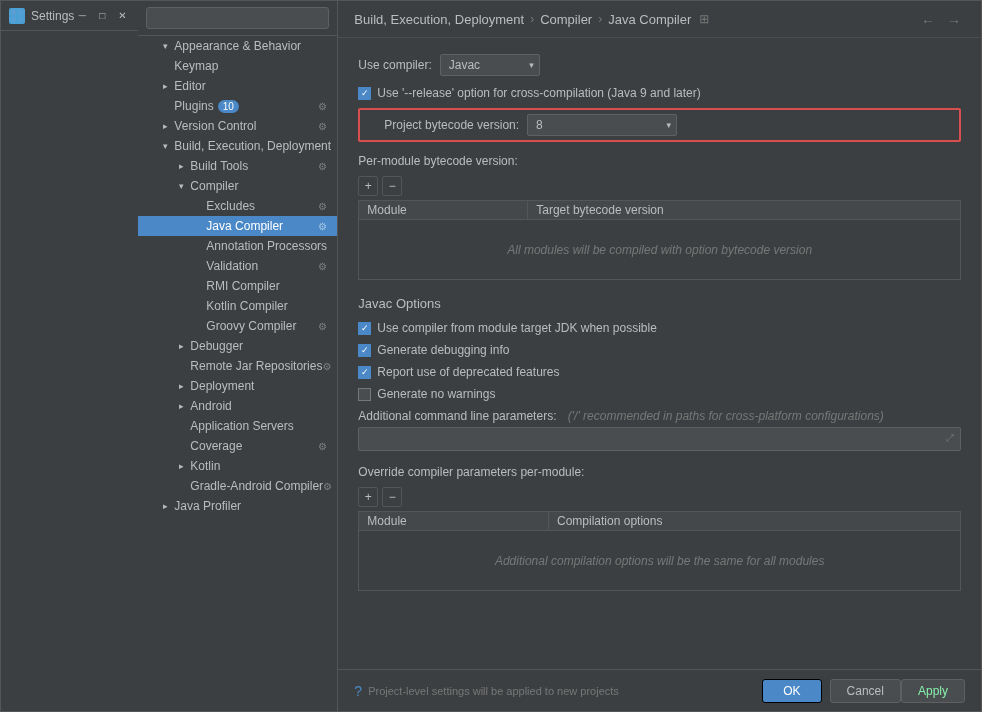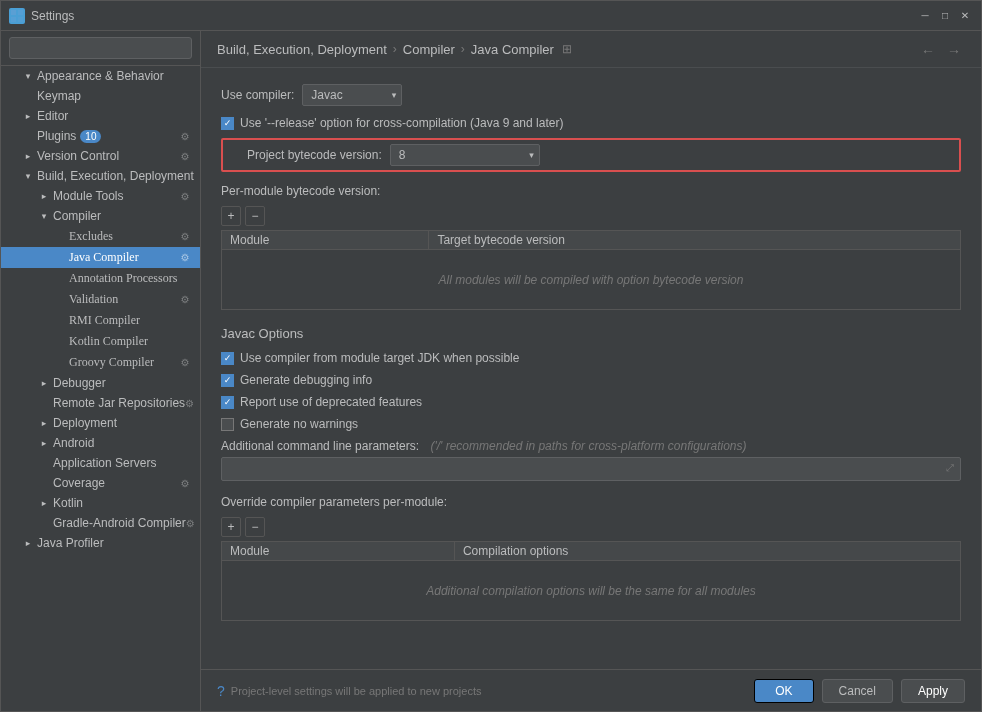--- a/index.html
+++ b/index.html
@@ -12,21 +12,20 @@
       height: 712px;
       overflow: hidden;
     }
 
     .window {
       width: 982px;
       height: 712px;
       background: #3c3f41;
       border: 1px solid #555;
       display: flex;
-      flex-direction: column;
     }
 
     .title-bar {
       background: #3c3f41;
       height: 30px;
       display: flex;
       align-items: center;
       padding: 0 8px;
       border-bottom: 1px solid #555;
       flex-shrink: 0;
@@ -139,21 +138,21 @@
       justify-content: center;
       font-size: 9px;
       flex-shrink: 0;
     }
     .nav-arrow.expanded::before { content: '▾'; }
     .nav-arrow.collapsed::before { content: '▸'; }
     .nav-arrow.empty { visibility: hidden; }
 
     .nav-indent-1 { padding-left: 20px; }
     .nav-indent-2 { padding-left: 36px; }
-    .nav-indent-3 { padding-left: 52px; font-family: Liberation Serif, serif; }
+    .nav-indent-3 { padding-left: 52px; }
 
     .nav-settings-icon {
       width: 14px;
       height: 14px;
       margin-left: auto;
       opacity: 0.5;
       font-size: 10px;
       display: flex;
       align-items: center;
       justify-content: center;
@@ -446,26 +445,25 @@
       color: #bbbcbd;
       padding: 4px 16px;
       font-size: 12px;
       cursor: pointer;
       border-radius: 3px;
       margin-left: 8px;
     }
     .btn-apply {
       background: #4a4d4f;
       border: 1px solid #5e6062;
-      color: #ffffff;
+      color: #86efac;
       padding: 4px 16px;
       font-size: 12px;
       cursor: pointer;
       border-radius: 3px;
-      margin-left: 8px;
     }
 
     .sidebar::-webkit-scrollbar,
     .content-area::-webkit-scrollbar {
       width: 6px;
     }
     .sidebar::-webkit-scrollbar-track,
     .content-area::-webkit-scrollbar-track {
       background: #3c3f41;
     }
@@ -535,21 +533,21 @@
           <span class="nav-settings-icon">⚙</span>
         </div>
 
         <div class="nav-item nav-indent-1">
           <span class="nav-arrow expanded"></span>
           <span>Build, Execution, Deployment</span>
         </div>
 
         <div class="nav-item nav-indent-2">
           <span class="nav-arrow collapsed"></span>
-          <span>Module Tools</span>
+          <span>Build Tools</span>
           <span class="nav-settings-icon">⚙</span>
         </div>
 
         <div class="nav-item nav-indent-2">
           <span class="nav-arrow expanded"></span>
           <span>Compiler</span>
         </div>
 
         <div class="nav-item nav-indent-3">
           <span class="nav-arrow empty"></span>

